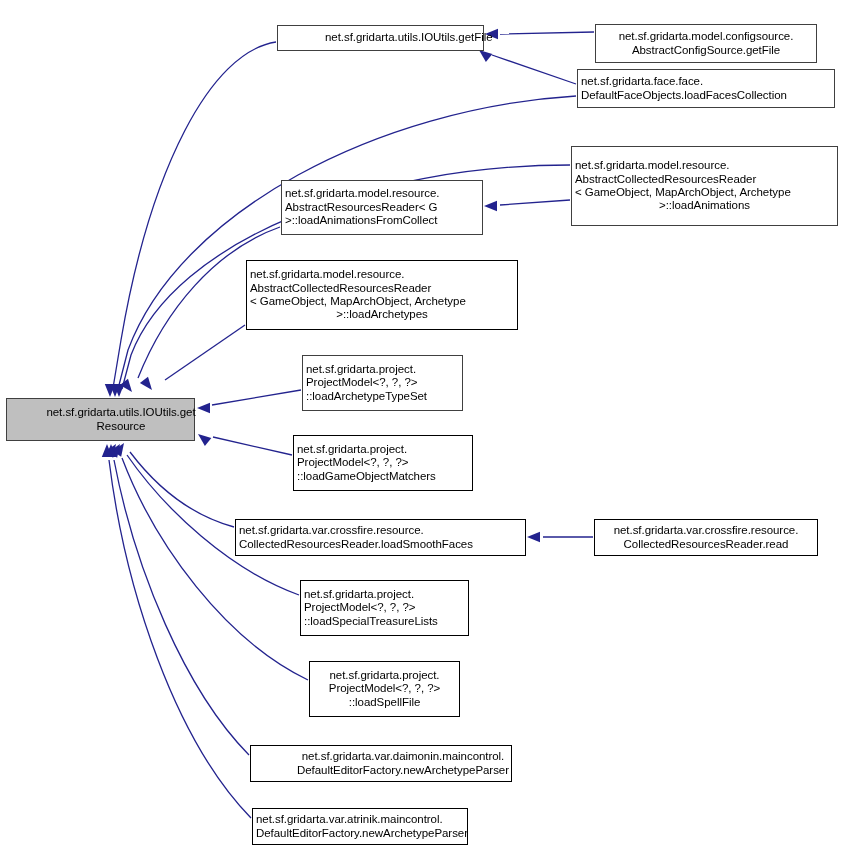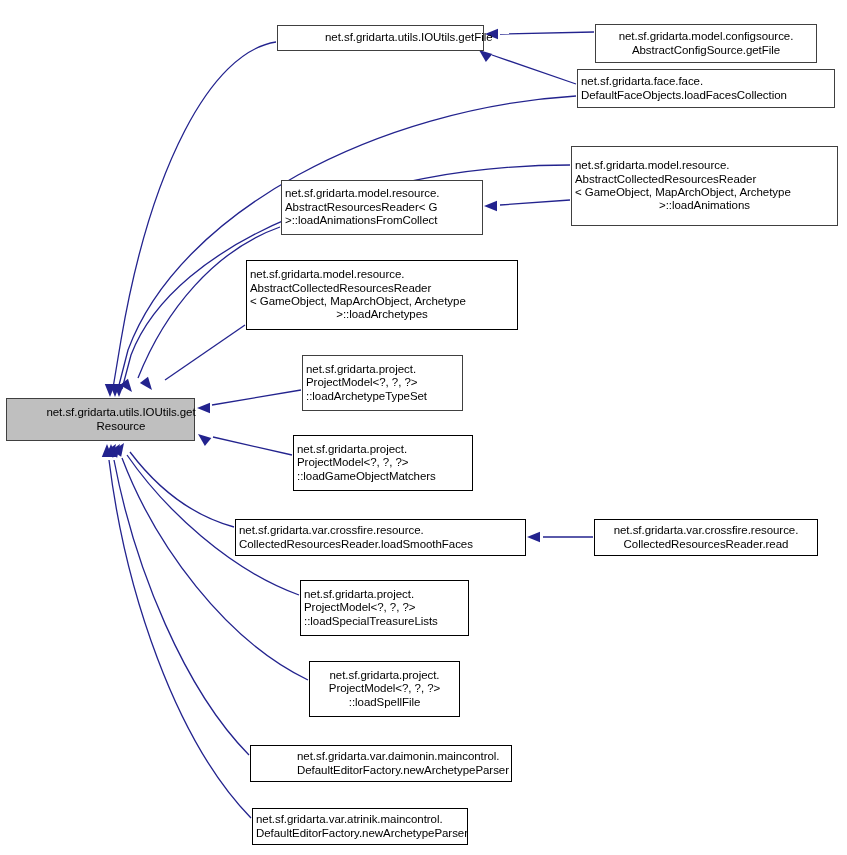--- a/index.html
+++ b/index.html
@@ -110,17 +110,17 @@
     <div class="gnode" style="left: 235px; top: 519px; width: 291px; height: 37px; border-color: rgb(0, 0, 0);"><span class="lbl" style="text-align: left;">net.sf.gridarta.var.crossfire.resource.
 CollectedResourcesReader.loadSmoothFaces</span></div>
     <div class="gnode" style="left: 594px; top: 519px; width: 224px; height: 37px; border-color: rgb(0, 0, 0);"><span class="lbl" style="text-align: center;">net.sf.gridarta.var.crossfire.resource.
 CollectedResourcesReader.read</span></div>
     <div class="gnode" style="left: 300px; top: 580px; width: 169px; height: 56px; border-color: rgb(0, 0, 0);"><span class="lbl" style="text-align: left;">net.sf.gridarta.project.
 ProjectModel&lt;?, ?, ?&gt;
 ::loadSpecialTreasureLists</span></div>
     <div class="gnode" style="left: 309px; top: 661px; width: 151px; height: 56px; border-color: rgb(0, 0, 0);"><span class="lbl" style="text-align: center;">net.sf.gridarta.project.
 ProjectModel&lt;?, ?, ?&gt;
 ::loadSpellFile</span></div>
-    <div class="gnode" style="left: 250px; top: 745px; width: 262px; height: 37px; border-color: rgb(0, 0, 0);"><span class="lbl" style="text-align: left; margin-left: 44px;">net.sf.gridarta.var.daimonin.maincontrol.
+    <div class="gnode" style="left: 250px; top: 745px; width: 262px; height: 37px; border-color: rgb(0, 0, 0);"><span class="lbl" style="text-align: center; margin-left: 44px;">net.sf.gridarta.var.daimonin.maincontrol.
 DefaultEditorFactory.newArchetypeParser</span></div>
     <div class="gnode" style="left: 252px; top: 808px; width: 216px; height: 37px; border-color: rgb(0, 0, 0);"><span class="lbl" style="text-align: left;">net.sf.gridarta.var.atrinik.maincontrol.
 DefaultEditorFactory.newArchetypeParser</span></div>
   </div>
 
 </body></html>

